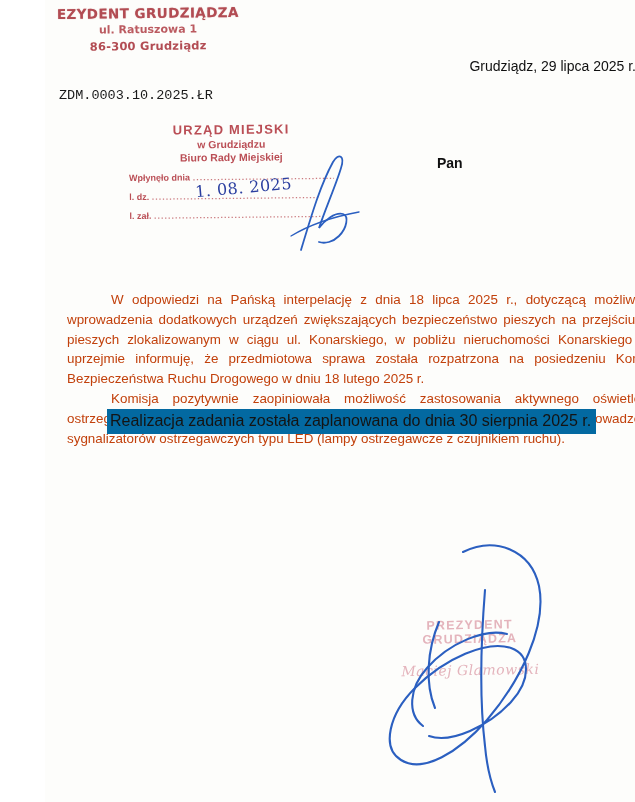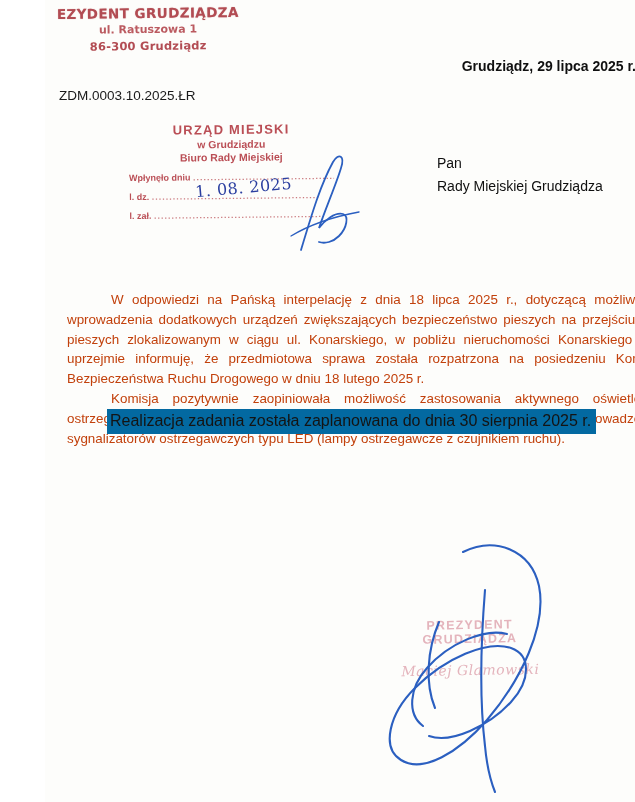--- a/index.html
+++ b/index.html
@@ -53,30 +53,30 @@
     letter-spacing: 0.2px;
   }
 
   
   .refno {
     position: absolute;
     left: 14px;
     top: 88px;
     font-size: 13.5px;
     color: #1a1a1a;
-    font-family: Liberation Sans, sans-serif;
+    font-family: Liberation Mono, monospace;
   }
 
   
   .placedate {
     position: absolute;
     right: 44px;
     top: 58px;
     font-size: 14px;
-    font-weight: bold;
+    font-weight: normal;
     color: #101010;
   }
 
   
   .stamp {
     position: absolute;
     left: 84px;
     top: 122px;
     width: 205px;
     transform: rotate(-0.6deg);
@@ -137,21 +137,21 @@
     top: 150px;
     pointer-events: none;
   }
 
   
   .addressee {
     position: absolute;
     left: 392px;
     top: 152px;
     font-size: 14px;
-    font-weight: normal;
+    font-weight: bold;
     color: #101010;
     line-height: 1.62;
   }
 
   
   .body {
     position: absolute;
     left: 22px;
     top: 290px;
     width: 592px;
@@ -218,21 +218,21 @@
 
   <div class="placedate">Grudziądz, 29 lipca 2025 r.</div>
 
   <div class="refno">ZDM.0003.10.2025.ŁR</div>
 
   <div class="stamp">
     <div class="s1">URZĄD MIEJSKI</div>
     <div class="s2">w Grudziądzu</div>
     <div class="s3">Biuro Rady Miejskiej</div>
     <div class="line">
-      <span>Wpłynęło  dniu</span>
+      <span>Wpłynęło  dnia</span>
       <span class="dots">................................................</span>
     </div>
     <div class="line">
       <span>l. dz.</span>
       <span class="dots">................................................</span>
     </div>
     <div class="line">
       <span>l. zał.</span>
       <span class="dots">................................................</span>
     </div>
@@ -240,21 +240,20 @@
 
   <div class="handdate">1. 08. 2025</div>
 
   <svg class="handstroke" width="80" height="110" viewBox="0 0 80 110">
     <path d="M16 100 C 28 60, 36 34, 48 12 C 54 2, 60 6, 56 18 C 52 32, 40 60, 34 78 C 40 70, 50 62, 58 64 C 64 66, 62 78, 54 86 C 48 92, 40 94, 34 92" fill="none" stroke="#2b5fc0" stroke-width="1.8" stroke-linecap="round"></path>
     <path d="M6 86 C 26 74, 52 66, 74 62" fill="none" stroke="#2b5fc0" stroke-width="1.4" stroke-linecap="round"></path>
   </svg>
 
   <div class="addressee">
     <div>Pan</div>
-    <div>Rady Miejskiej Grudziądza</div>
   </div>
 
   <div class="body">
     <p>W odpowiedzi na Pańską interpelację z dnia 18 lipca 2025 r., dotyczącą możliwości wprowadzenia dodatkowych urządzeń zwiększających bezpieczeństwo pieszych na przejściu dla pieszych zlokalizowanym w ciągu ul. Konarskiego, w pobliżu nieruchomości Konarskiego 14, uprzejmie informuję, że przedmiotowa sprawa została rozpatrzona na posiedzeniu Komisji Bezpieczeństwa Ruchu Drogowego w dniu 18 lutego 2025 r.</p>
     <p>Komisja pozytywnie zaopiniowała możliwość zastosowania aktywnego oświetlenia ostrzegawczego w rejonie wskazanego przejścia dla pieszych. Planowane jest wprowadzenie sygnalizatorów ostrzegawczych typu LED (lampy ostrzegawcze z czujnikiem ruchu).</p>
   </div>
 
   <div class="highlight">Realizacja zadania została zaplanowana do dnia 30 sierpnia 2025 r.</div>
 
   <div class="sig-stamp">

